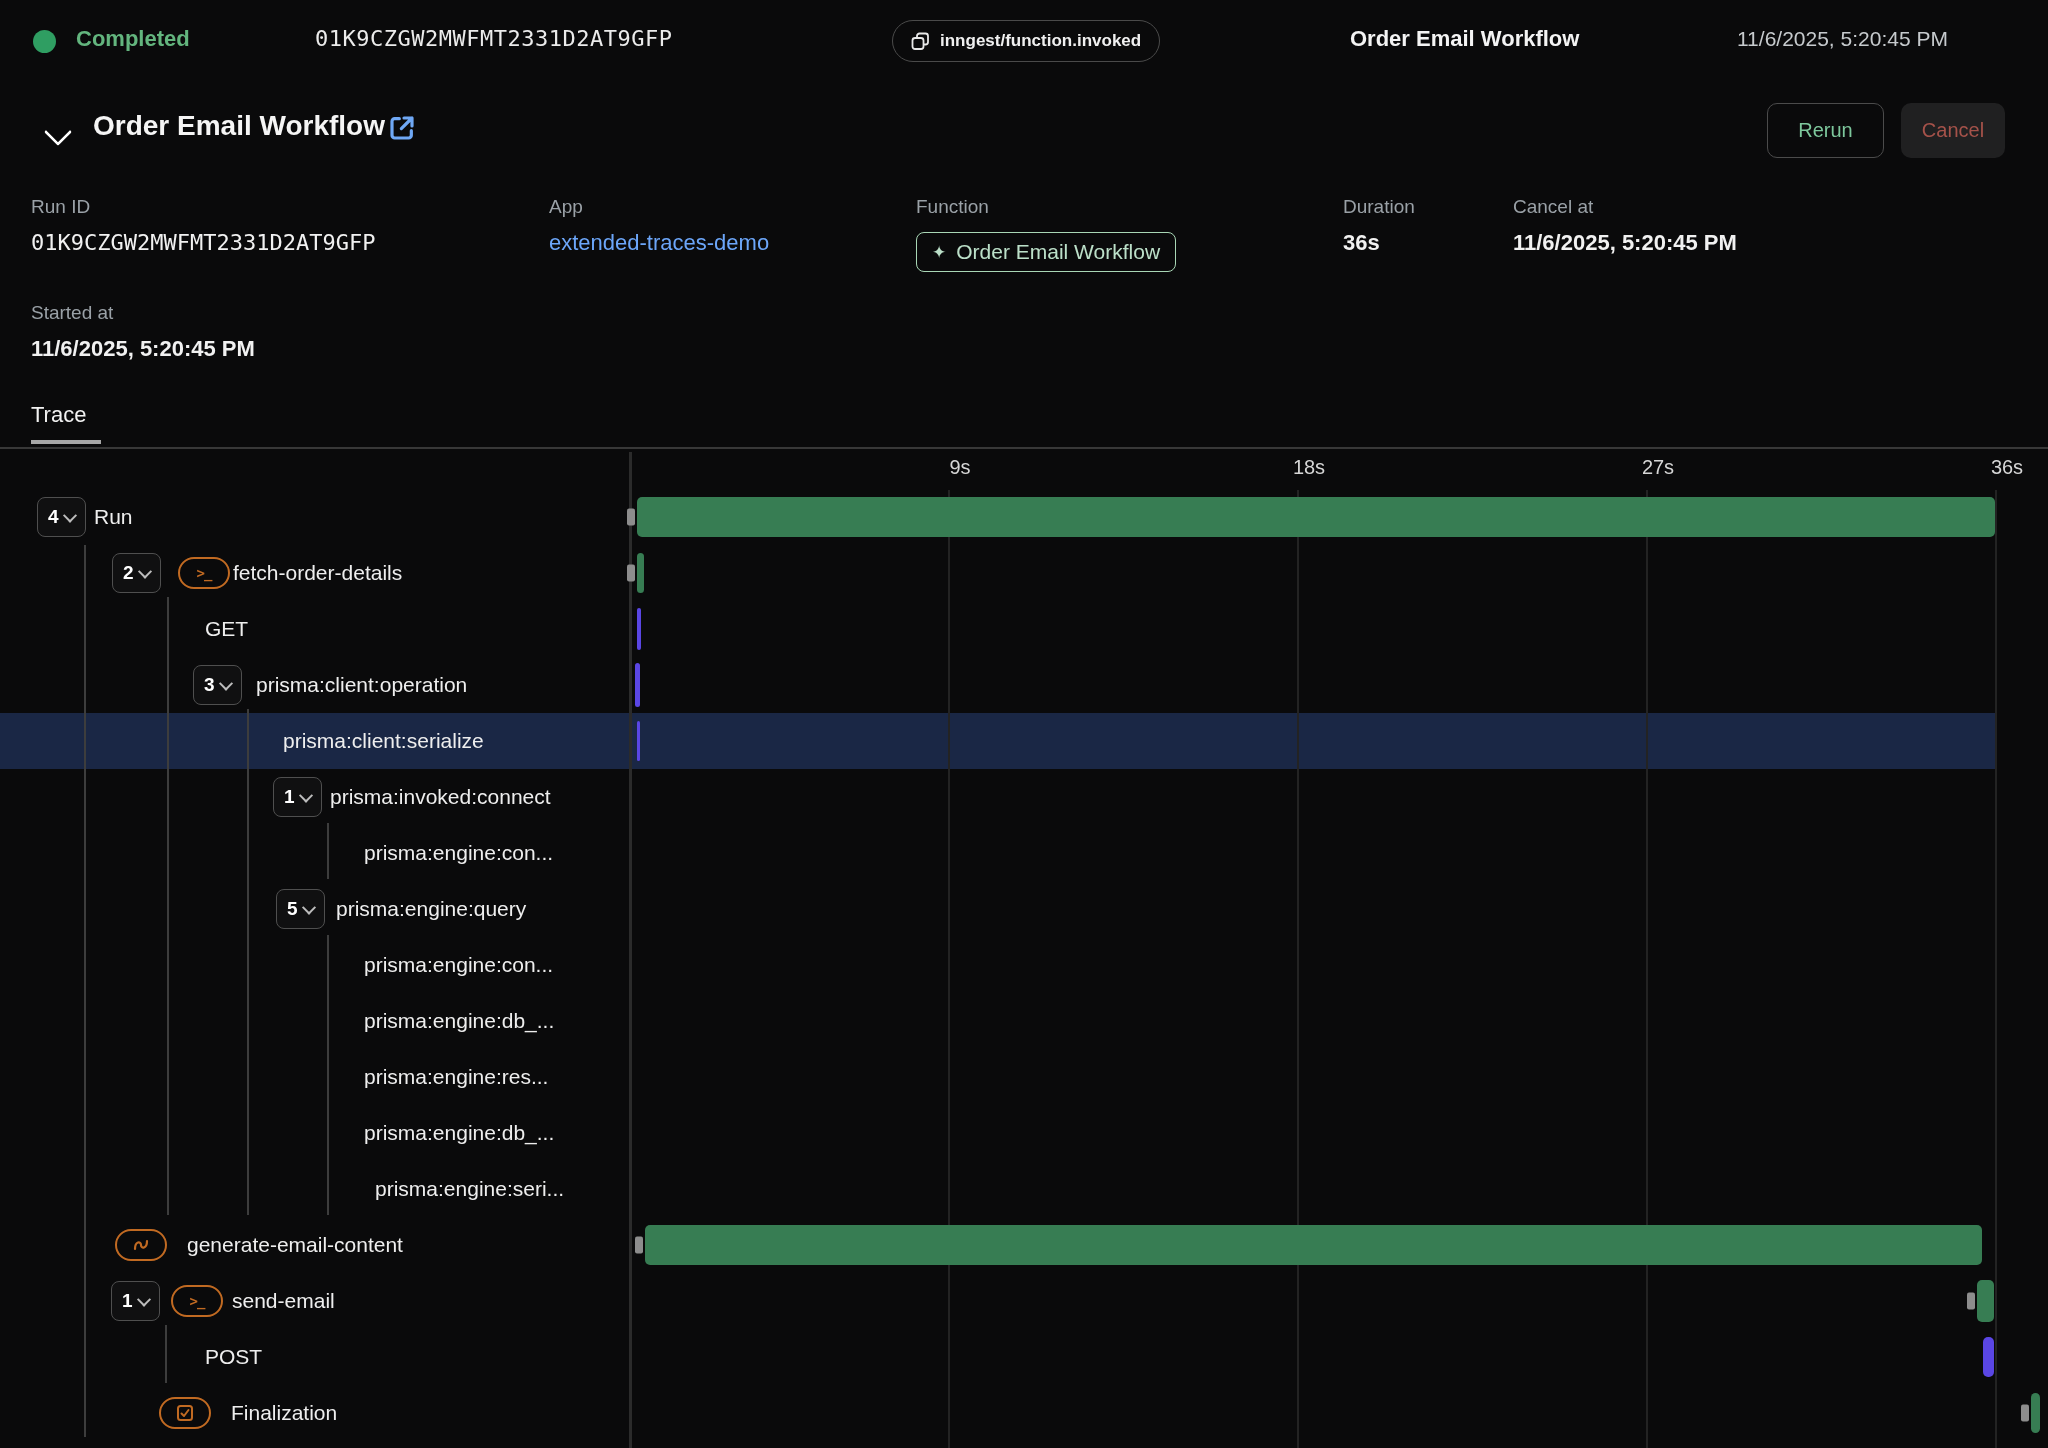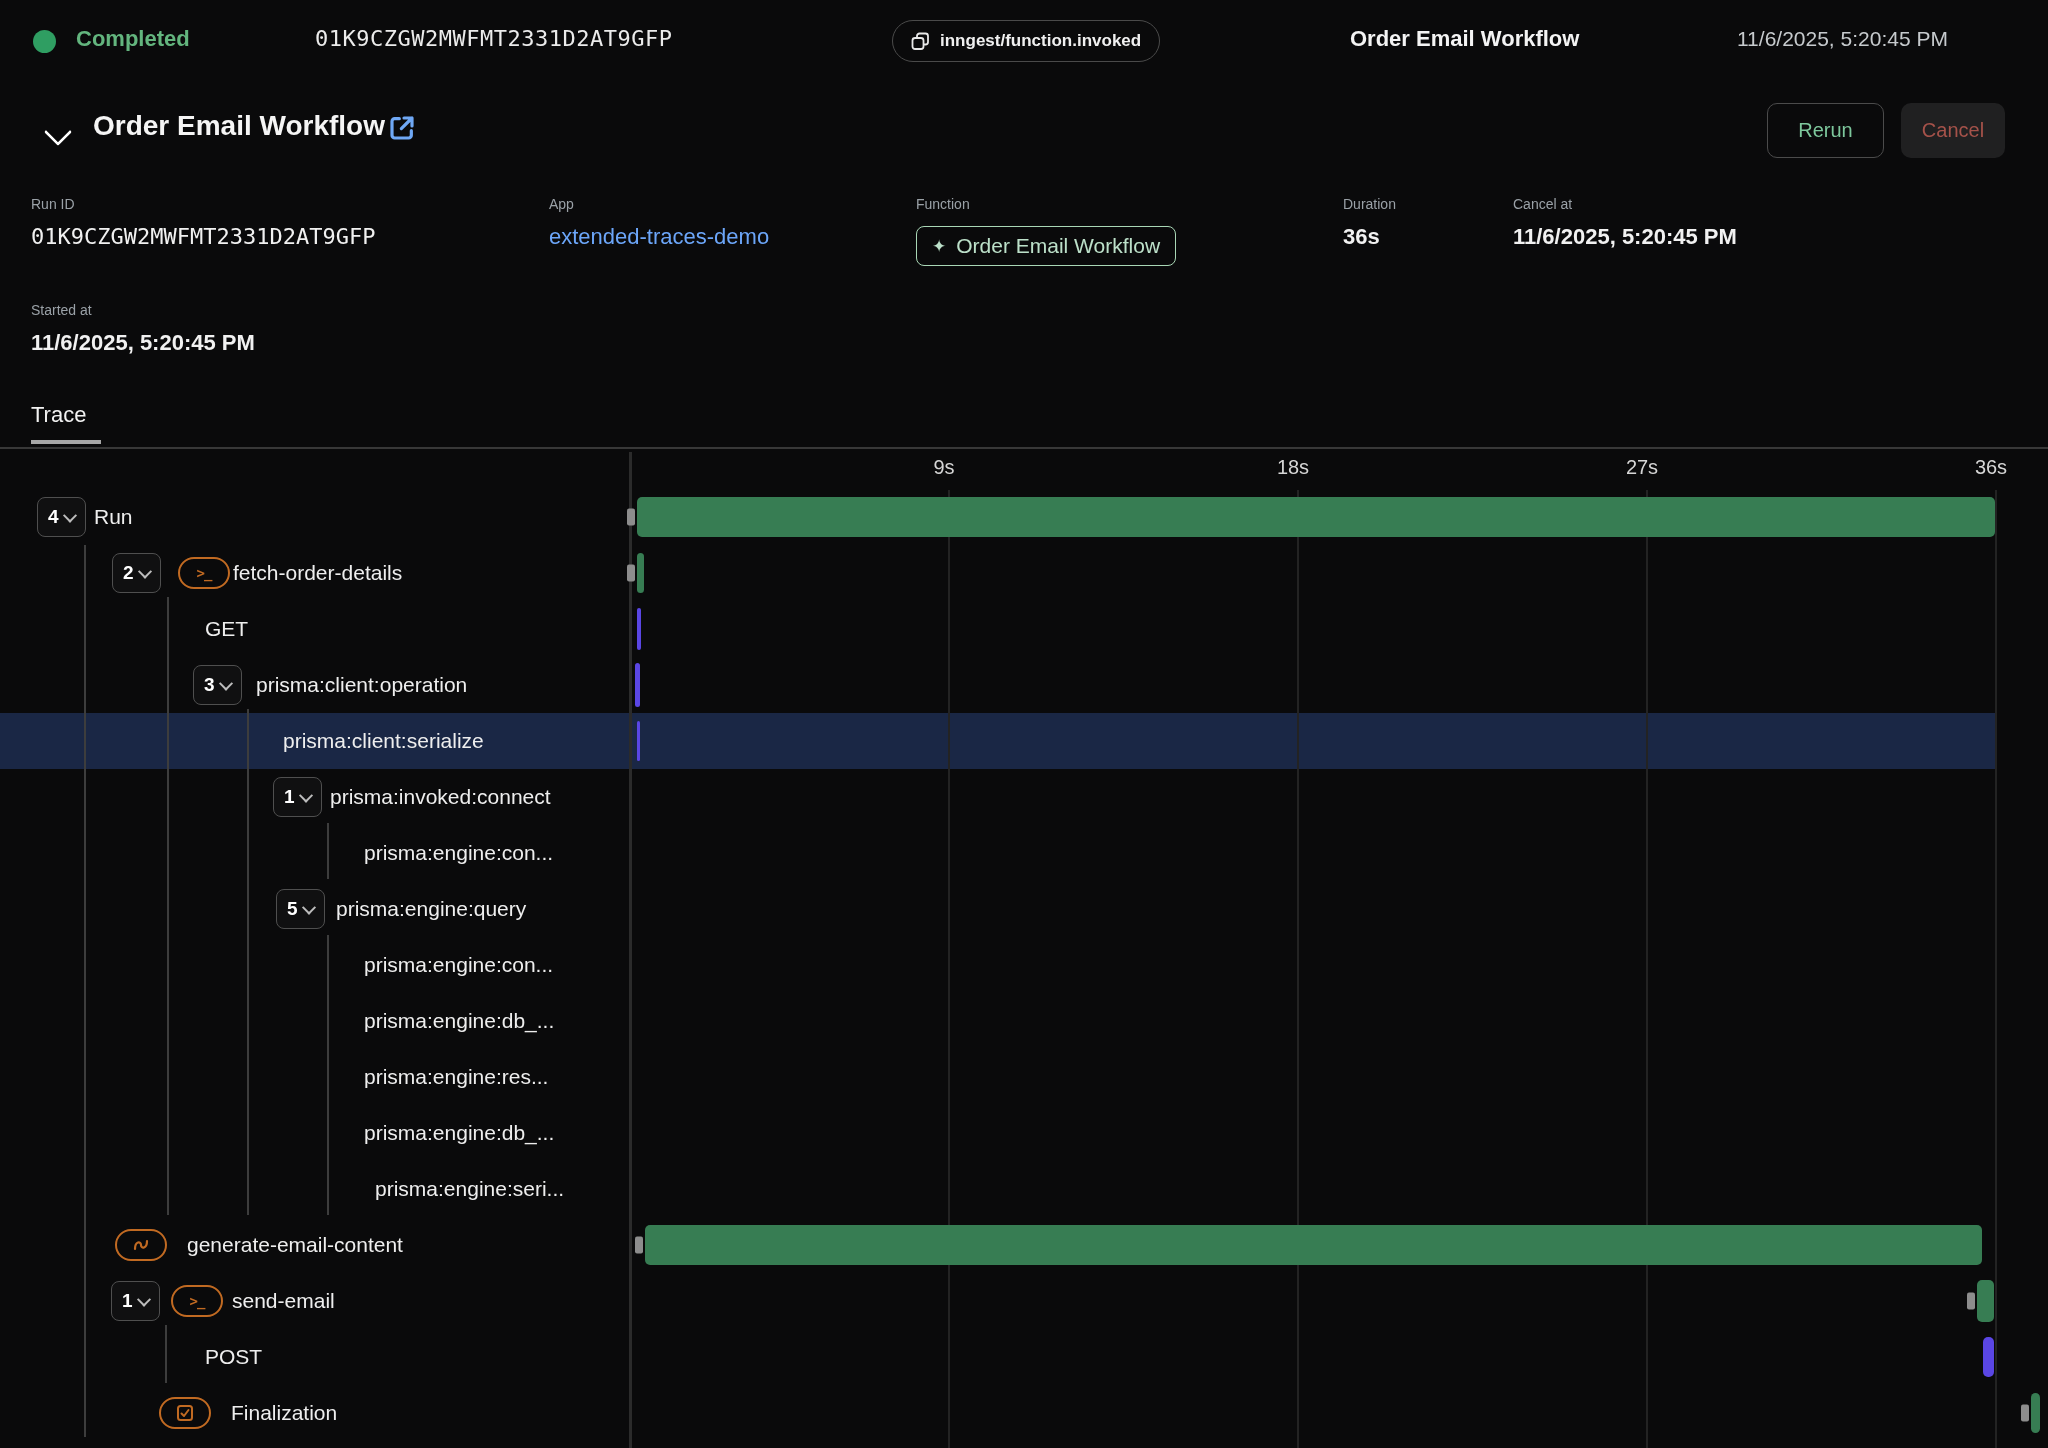--- a/index.html
+++ b/index.html
@@ -23,35 +23,35 @@
             border-bottom:3.5px solid #fff;transform:rotate(45deg);border-radius:2px;}
   .run-title{left:93px;top:110px;font-size:28px;font-weight:600;color:#f5f5f5;}
   .btn{box-sizing:border-box;display:flex;align-items:center;justify-content:center;
        border-radius:10px;font-size:20px;font-weight:500;cursor:pointer;}
   .btn-rerun{left:1767px;top:103px;width:117px;height:55px;border:1.5px solid #4b4b4b;
              color:#7dc79c;background:transparent;}
   .btn-cancel{left:1901px;top:103px;width:104px;height:55px;background:#202021;color:#a5524a;}
 
   
   .meta{display:flex;flex-direction:column;gap:12px;}
-  .meta .lbl{font-size:14px;color:#9aa1a7;}
+  .meta .lbl{font-size:19px;color:#9aa1a7;}
   .meta .val{font-size:22px;font-weight:600;color:#f1f1f1;}
   .meta .val.mono{font-weight:500;}
   .meta .val.link{color:#6ca6f9;font-weight:500;}
   .fn-pill{display:inline-flex;align-items:center;gap:10px;padding:7px 15px;margin-top:2px;
            border:1.4px solid #a9d7b6;border-radius:8px;color:#bce0c9;font-size:21px;}
   .fn-pill .spark{font-size:17px;line-height:1;}
 
   
   .tab-trace{left:31px;top:402px;font-size:22px;color:#f2f2f2;}
   .tab-underline{left:31px;top:440px;width:70px;height:4px;background:#a8a8a8;}
   .tab-border{left:0;top:447px;width:2048px;height:2px;background:#383838;}
 
   
-  .ruler-label{top:456px;transform:translateX(-50%);font-size:20px;color:#d6d6d6;z-index:1;}
+  .ruler-label{top:456px;transform:translateX(-50%);font-size:20px;color:#d6d6d6;z-index:1;margin-left:16px;}
   .gridline{top:490px;width:2px;height:958px;background:#232323;z-index:1;}
   .panel-divider{top:452px;width:3px;height:996px;background:#2b2b2b;z-index:1;}
   .guide{width:2px;background:#3d3d3d;z-index:1;}
 
   .trace-row{position:absolute;left:0;width:2048px;height:56px;}
   .row-highlight{position:absolute;left:0;top:0;height:56px;background:#1a2745;z-index:0;}
   .expand-btn{position:absolute;top:8px;height:40px;box-sizing:border-box;display:inline-flex;
               align-items:center;gap:6px;padding:0 10px;background:#101011;border:1.5px solid #4f4f4f;
               border-radius:8px;color:#fff;font-size:19px;font-weight:700;z-index:2;cursor:pointer;}
   .chev-sm{width:8px;height:8px;border-right:2px solid #bdbdbd;border-bottom:2px solid #bdbdbd;

